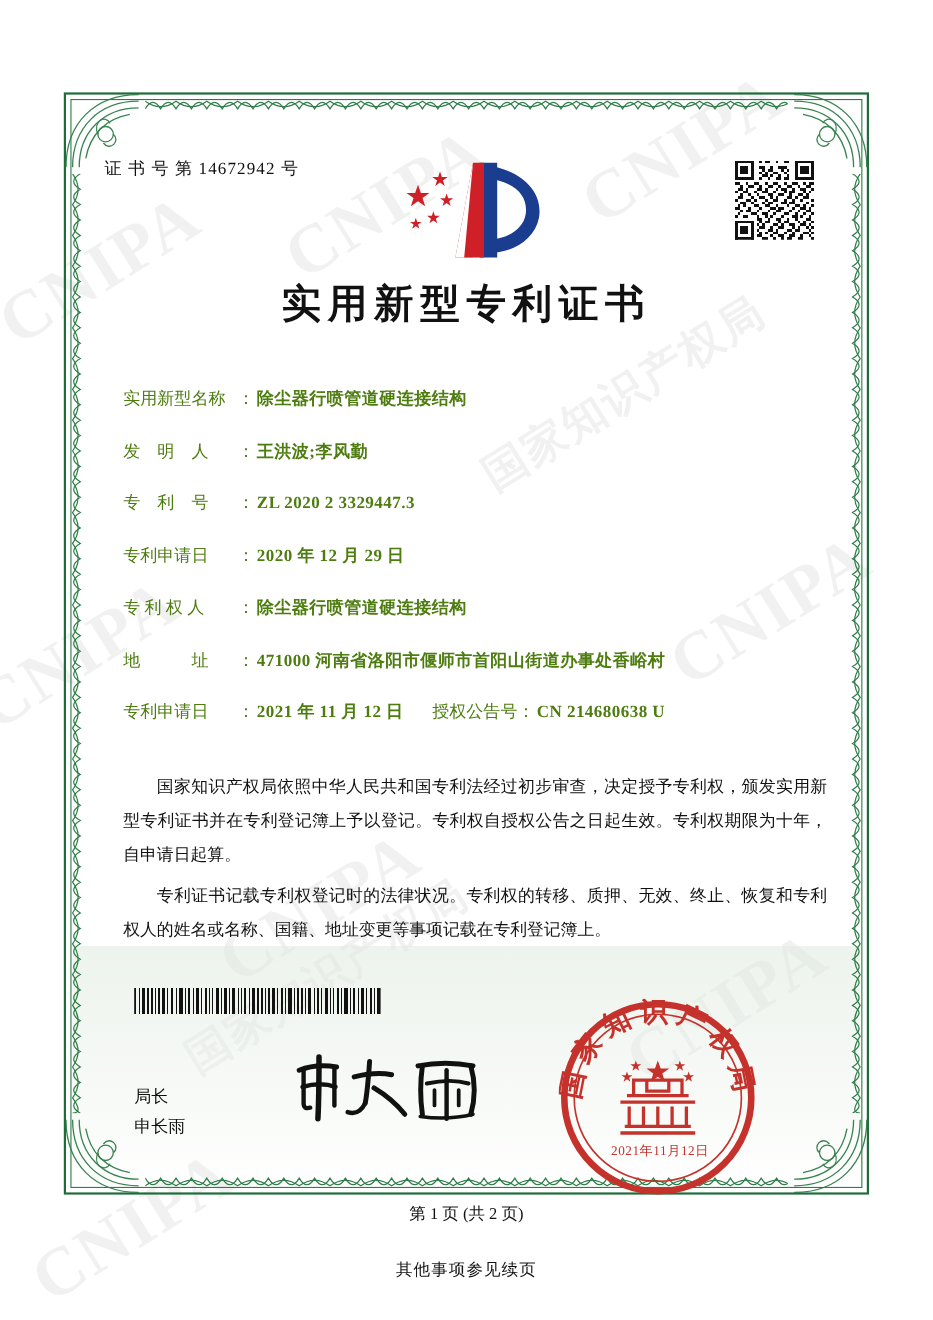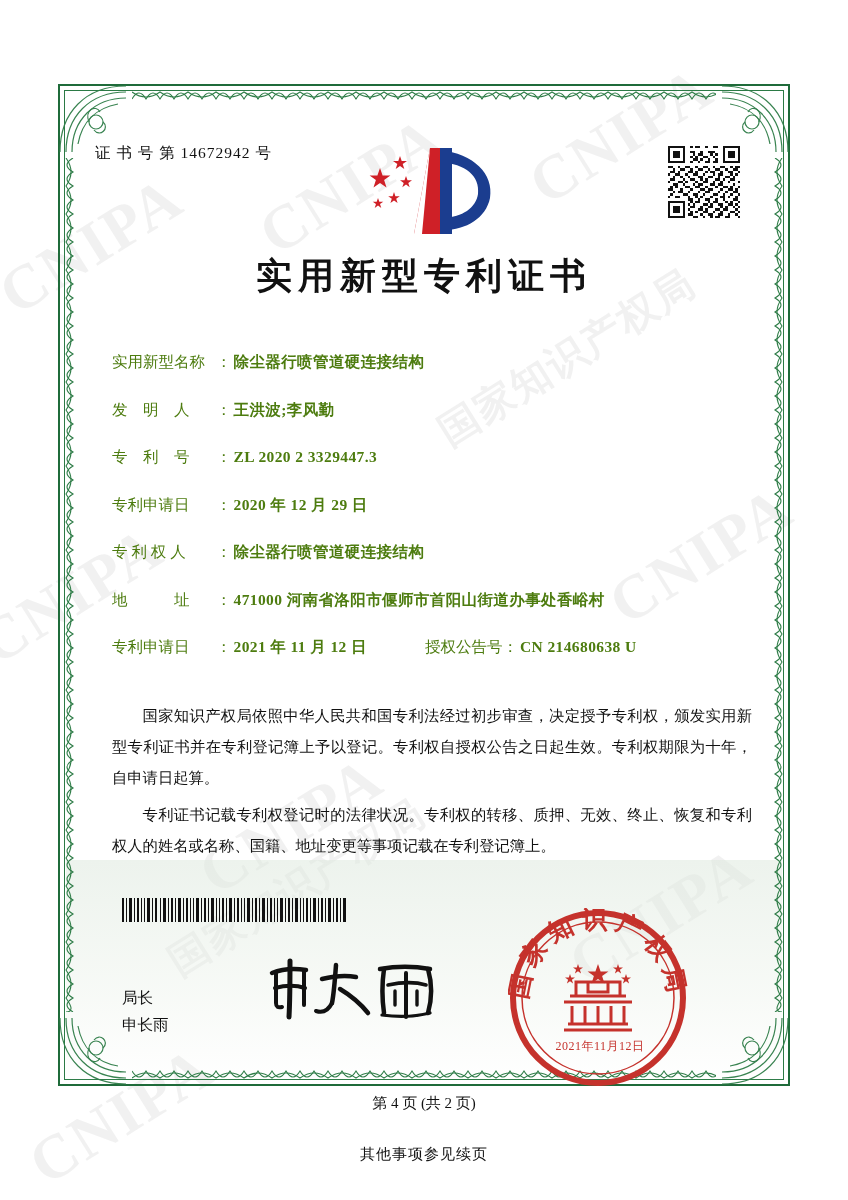--- a/index.html
+++ b/index.html
@@ -173,21 +173,21 @@
     white-space: nowrap;
   }
   .field-colon { margin-right: 2px; }
   .field-value {
     flex: 1;
     letter-spacing: 0.4px;
     font-weight: bold;
   }
   .field-row.dual .field-value { flex: 0 0 auto; }
   .second-label {
-    margin-left: 58px;
+    margin-left: 26px;
     white-space: nowrap;
   }
 
   .paragraphs {
     position: absolute;
     left: 112px;
     top: 700px;
     width: 640px;
     font-size: 15.3px;
     line-height: 31px;
@@ -761,17 +761,17 @@
             <polygon points="-20,-40 -18.8,-36.4 -15,-36.4 -18.1,-34.2 -16.9,-30.6 -20,-32.8 -23.1,-30.6 -21.9,-34.2 -25,-36.4 -21.2,-36.4"></polygon>
             <polygon points="20,-40 21.2,-36.4 25,-36.4 21.9,-34.2 23.1,-30.6 20,-32.8 16.9,-30.6 18.1,-34.2 15,-36.4 18.8,-36.4"></polygon>
             <polygon points="-28,-30 -26.8,-26.4 -23,-26.4 -26.1,-24.2 -24.9,-20.6 -28,-22.8 -31.1,-20.6 -29.9,-24.2 -33,-26.4 -29.2,-26.4"></polygon>
             <polygon points="28,-30 29.2,-26.4 33,-26.4 29.9,-24.2 31.1,-20.6 28,-22.8 24.9,-20.6 26.1,-24.2 23,-26.4 26.8,-26.4"></polygon>
           </g>
         </g>
       </g>
     </svg>
     <div class="seal-date">2021年11月12日</div>
 
-    <div class="page-num">第 4 页 (共 2 页)</div>
+    <div class="page-num">第 1 页 (共 2 页)</div>
     <div class="footer-note">其他事项参见续页</div>
 
   </div>
 </div>
 
 </body></html>

